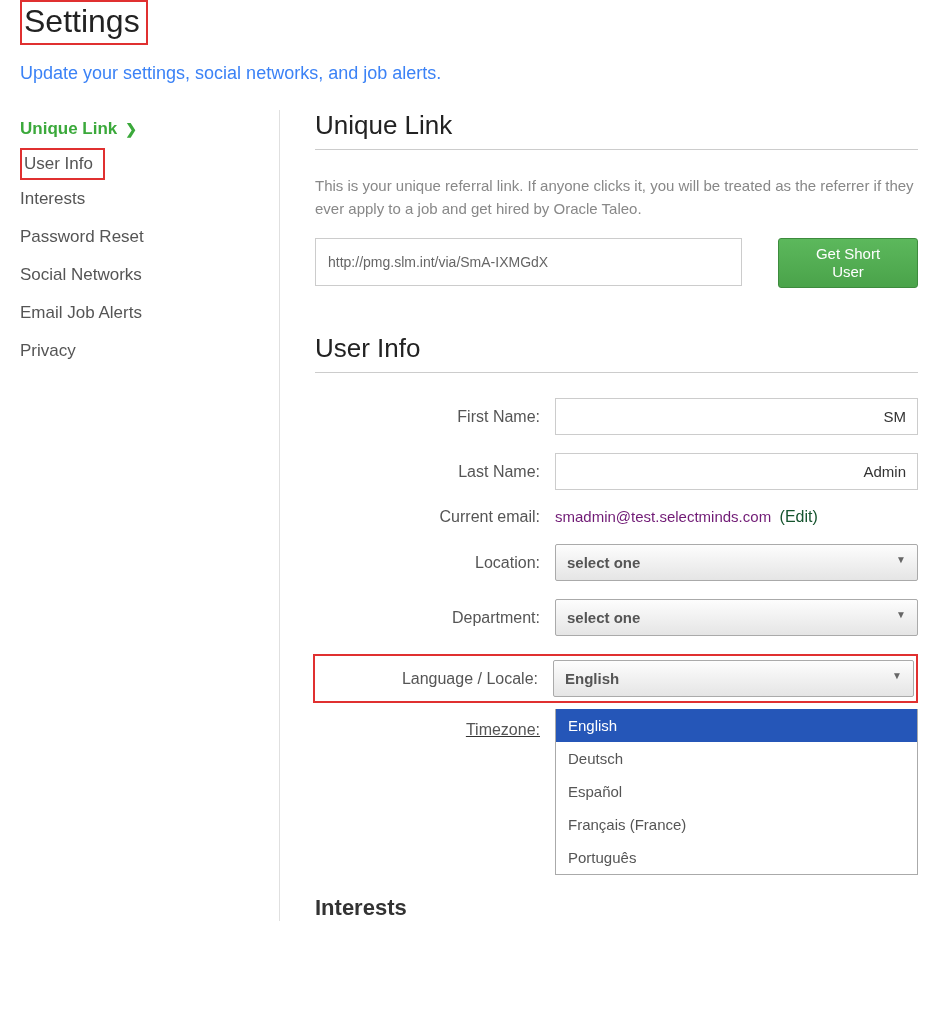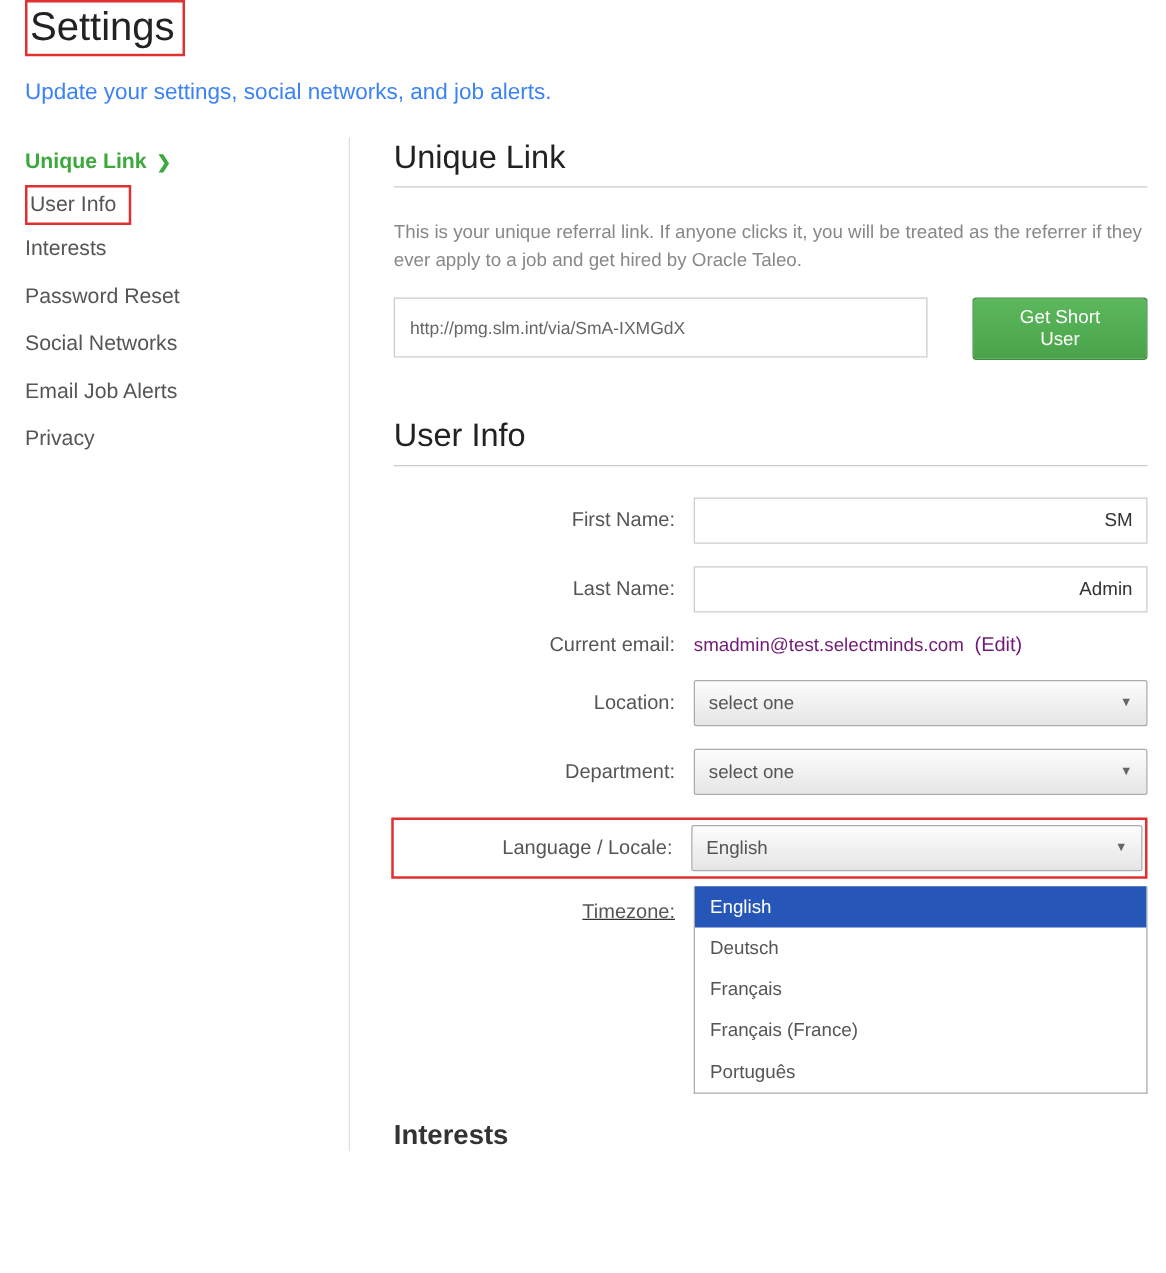--- a/index.html
+++ b/index.html
@@ -132,36 +132,36 @@
       padding: 9px 11px;
       font-size: 15px;
       color: #333;
       text-align: right;
     }
     .email-value {
       font-size: 15px;
       color: #701a75;
     }
     .edit-link {
-      color: #701a75;
+      color: #14532d;
       cursor: pointer;
       margin-left: 4px;
     }
     .select-box {
       width: 100%;
       border: 1px solid #aaa;
       background: linear-gradient(#fdfdfd, #e5e5e5);
       padding: 9px 11px;
       font-size: 15px;
       color: #555;
       cursor: pointer;
       display: flex;
       justify-content: space-between;
-      align-items: center;
       border-radius: 2px;
+      font-weight: bold;
     }
     .select-arrow {
       font-size: 10px;
       color: #666;
     }
     .form-row.lang-highlighted {
       border: 2px solid #e03030;
       padding: 4px 2px 4px 0;
       margin-left: -2px;
       margin-bottom: 6px;
@@ -309,21 +309,21 @@
       </div>
     </div>
 
     <div class="timezone-overlay">
       <div class="form-row timezone-row">
         <label class="timezone-label">Timezone:</label>
       </div>
       <div class="dropdown-list">
         <div class="dropdown-option selected">English</div>
         <div class="dropdown-option">Deutsch</div>
-        <div class="dropdown-option">Français</div>
+        <div class="dropdown-option">Español</div>
         <div class="dropdown-option">Français (France)</div>
         <div class="dropdown-option">Português</div>
       </div>
     </div>
 
     <h2 class="interests-peek">Interests</h2>
 
   </main>
 </div>
 

